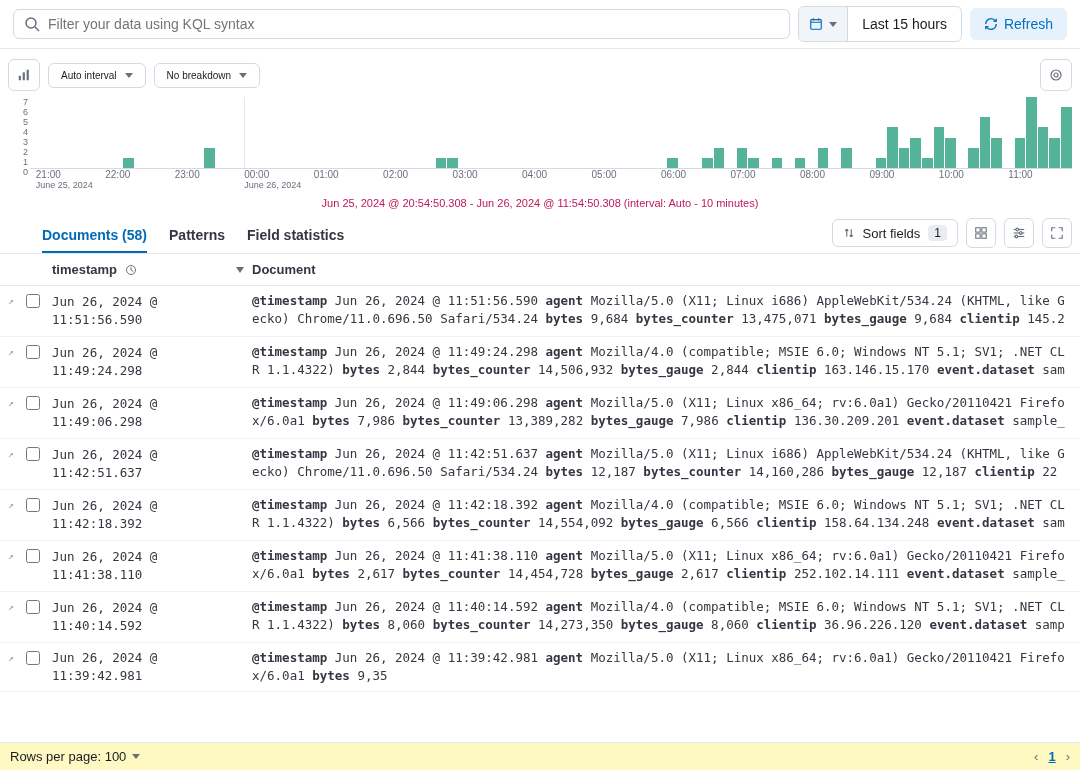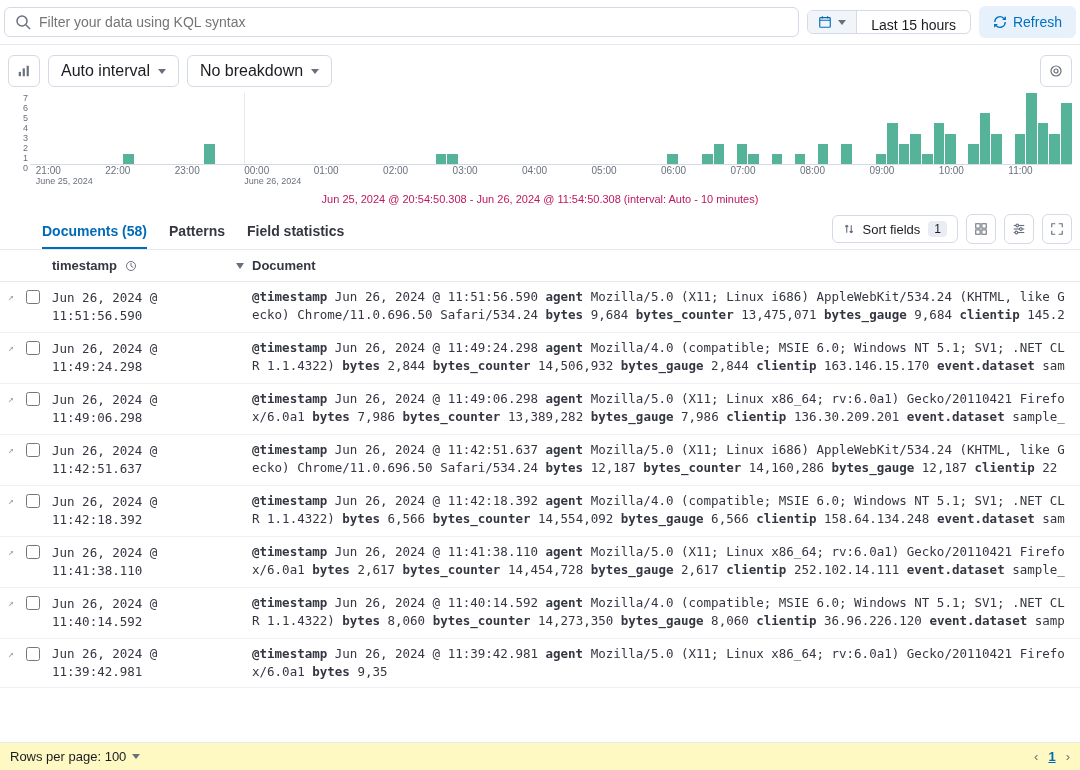--- a/index.html
+++ b/index.html
@@ -1,31 +1,31 @@
 <!DOCTYPE html>
 <html><head>
 <meta charset="utf-8">
 <style>
 * { box-sizing: border-box; margin: 0; padding: 0; }
 body { font-family: -apple-system, BlinkMacSystemFont, "Segoe UI", Helvetica, Arial, sans-serif; font-size: 13px; color: #1a1c21; background: #fff; width: 1080px; height: 770px; overflow: hidden; position: relative; }
 
 
-.topbar { display: flex; align-items: center; gap: 8px; padding: 6px 4px; border-bottom: 1px solid #e6e8ec; }
+.topbar { display: flex; align-items: center; gap: 8px; padding: 6px 13px; border-bottom: 1px solid #e6e8ec; }
 .search-wrap { flex: 1; display: flex; align-items: center; border: 1px solid #d3dae6; border-radius: 6px; padding: 6px 10px; background: #fff; }
 .search-wrap svg { flex: none; }
 .search-input { border: none; outline: none; flex: 1; font-size: 14px; color: #69707d; margin-left: 8px; background: transparent; }
-.datepicker-btn { display: flex; align-items: flex-end; border: 1px solid #d3dae6; border-radius: 6px; overflow: hidden; height: 24px; }
+.datepicker-btn { display: flex; align-items: center; border: 1px solid #d3dae6; border-radius: 6px; overflow: hidden; height: 36px; }
 .dp-icon { padding: 0 10px; background: #f1f4f9; height: 100%; display: flex; align-items: center; border-right: 1px solid #d3dae6; }
 .dp-text { padding: 0 14px; font-size: 14px; }
 .refresh-btn { display: flex; align-items: center; gap: 6px; background: #e6f1fb; color: #0071c2; border: none; border-radius: 6px; padding: 8px 14px; font-size: 14px; font-weight: 500; cursor: pointer; }
 
 
 .toolbar { display: flex; align-items: center; gap: 8px; padding: 10px 8px 6px; }
 .icon-btn { width: 32px; height: 32px; border: 1px solid #d3dae6; border-radius: 6px; display: flex; align-items: center; justify-content: center; background: #fff; cursor: pointer; }
-.pill-btn { display: flex; align-items: center; gap: 8px; border: 1px solid #d3dae6; border-radius: 6px; padding: 6px 12px; font-size: 16px; background: #fff; cursor: pointer; }
+.pill-btn { display: flex; align-items: center; gap: 8px; border: 1px solid #d3dae6; border-radius: 6px; padding: 6px 12px; font-size: 10px; background: #fff; cursor: pointer; }
 .toolbar-spacer { flex: 1; }
 
 
 .histogram { position: relative; height: 90px; margin: 0 8px; }
 .hist-y { position: absolute; left: 0; top: 0; bottom: 18px; width: 20px; display: flex; flex-direction: column; justify-content: space-between; font-size: 9px; color: #69707d; text-align: right; }
 .hist-plot { position: absolute; left: 22px; right: 0; top: 0; bottom: 18px; border-bottom: 1px solid #d3dae6; }
 .hist-bars { position: absolute; inset: 0; display: flex; align-items: flex-end; }
 .hist-bar { flex: 1; margin: 0 0.5px; background: #54b399; }
 .hist-x { position: absolute; left: 22px; right: 0; bottom: 0; height: 18px; display: flex; font-size: 10px; color: #69707d; }
 .hist-x div { flex: 1; position: relative; }

